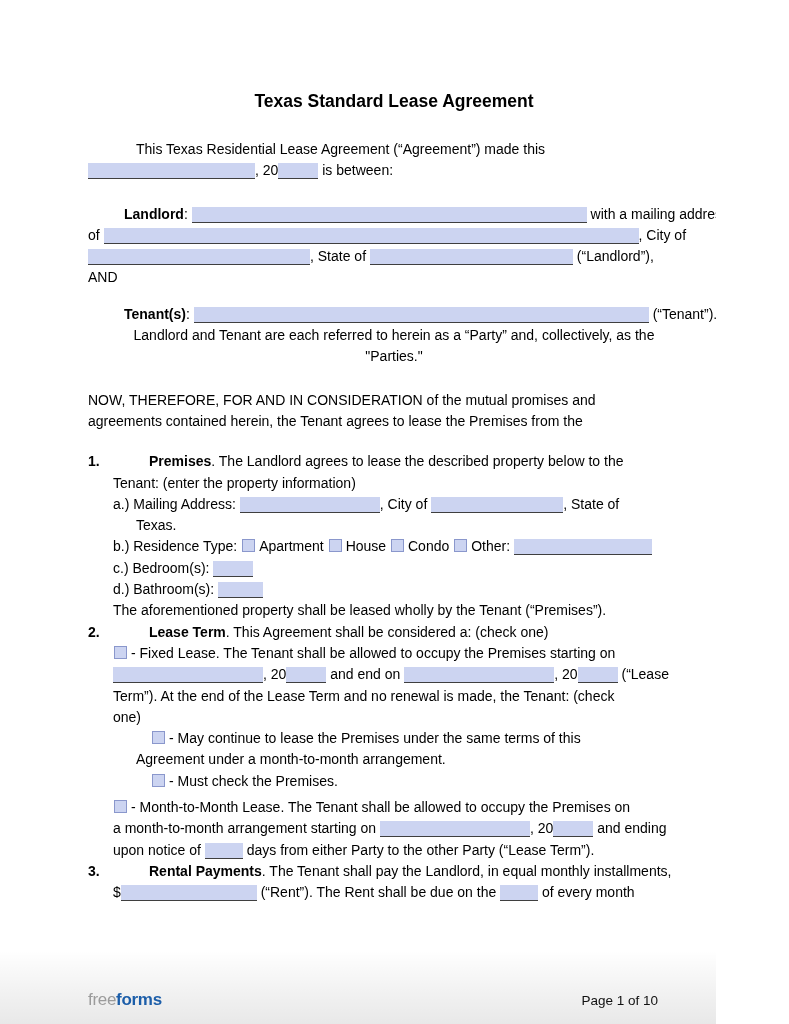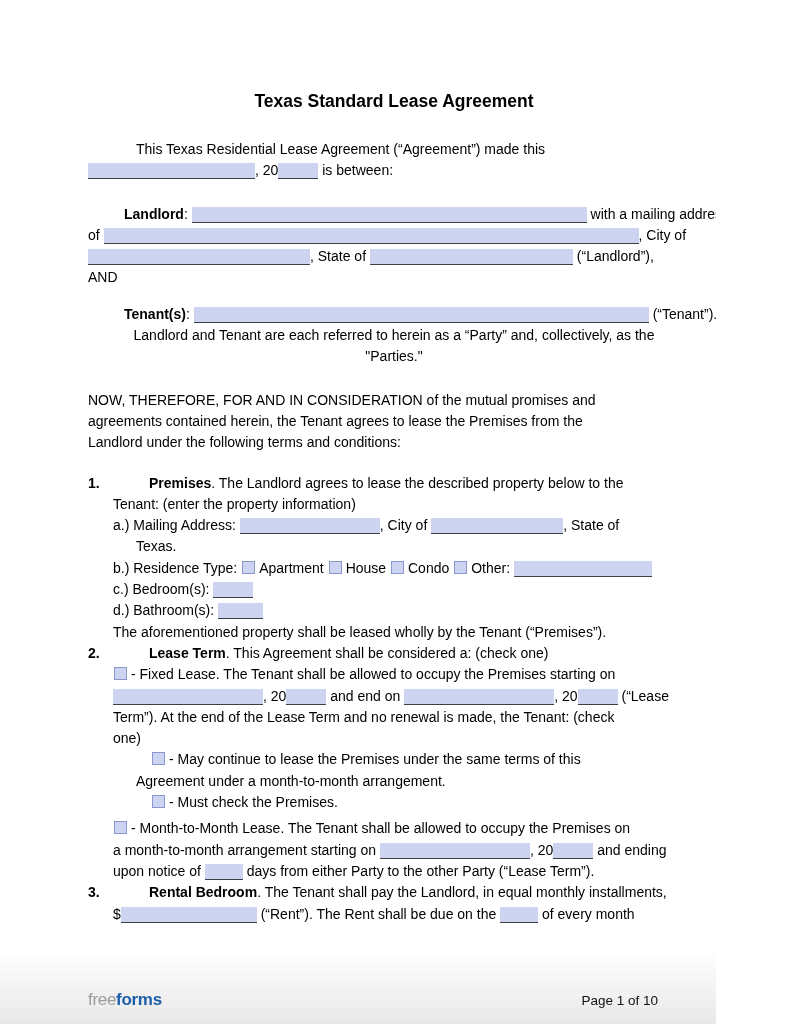--- a/index.html
+++ b/index.html
@@ -99,21 +99,20 @@
       <div class="line">
         <span class="b">Tenant(s)</span><span>: </span><span class="f" style="width:455px"></span><span> (“Tenant”).</span>
       </div>
       <div class="line">Landlord and Tenant are each referred to herein as a “Party” and, collectively, as the</div>
       <div class="line">"Parties."</div>
     </div>
 
     <div class="blk-therefore">
       <div class="line">NOW, THEREFORE, FOR AND IN CONSIDERATION of the mutual promises and</div>
       <div class="line">agreements contained herein, the Tenant agrees to lease the Premises from the</div>
-      <div class="line">Landlord under the following terms and conditions:</div>
     </div>
 
     <div class="list">
 
       <div class="li">
         <div class="num">1.</div>
         <div class="li-body">
           <div class="line">
             <span class="b">Premises</span><span>. The Landlord agrees to lease the described property below to the</span>
           </div>
@@ -165,21 +164,21 @@
           <div class="line">
             <span>upon notice of </span><span class="f" style="width:38px"></span><span> days from either Party to the other Party (“Lease Term”).</span>
           </div>
         </div>
       </div>
 
       <div class="li">
         <div class="num">3.</div>
         <div class="li-body">
           <div class="line">
-            <span class="b">Rental Bedroom</span><span>. The Tenant shall pay the Landlord, in equal monthly installments,</span>
+            <span class="b">Rental Payments</span><span>. The Tenant shall pay the Landlord, in equal monthly installments,</span>
           </div>
           <div class="line">
             <span>$</span><span class="f" style="width:136px"></span><span> (“Rent”). The Rent shall be due on the </span><span class="f" style="width:38px"></span><span> of every month</span>
           </div>
         </div>
       </div>
 
     </div>
   </div>
 

